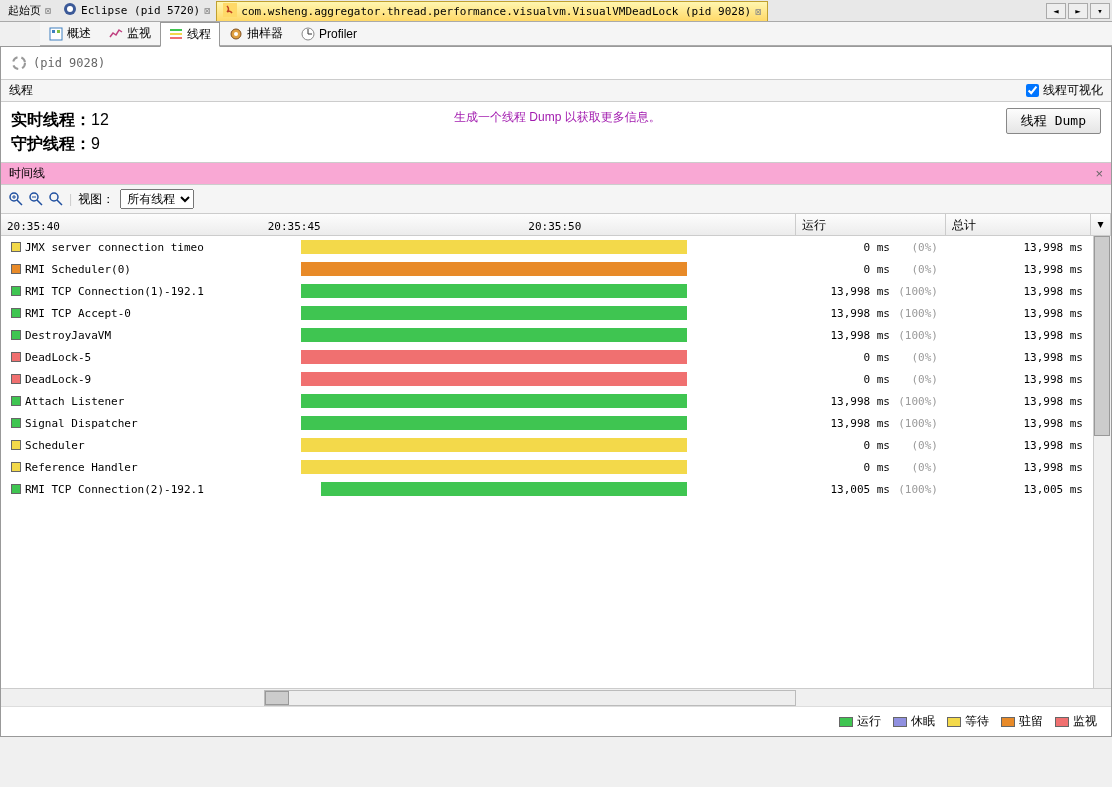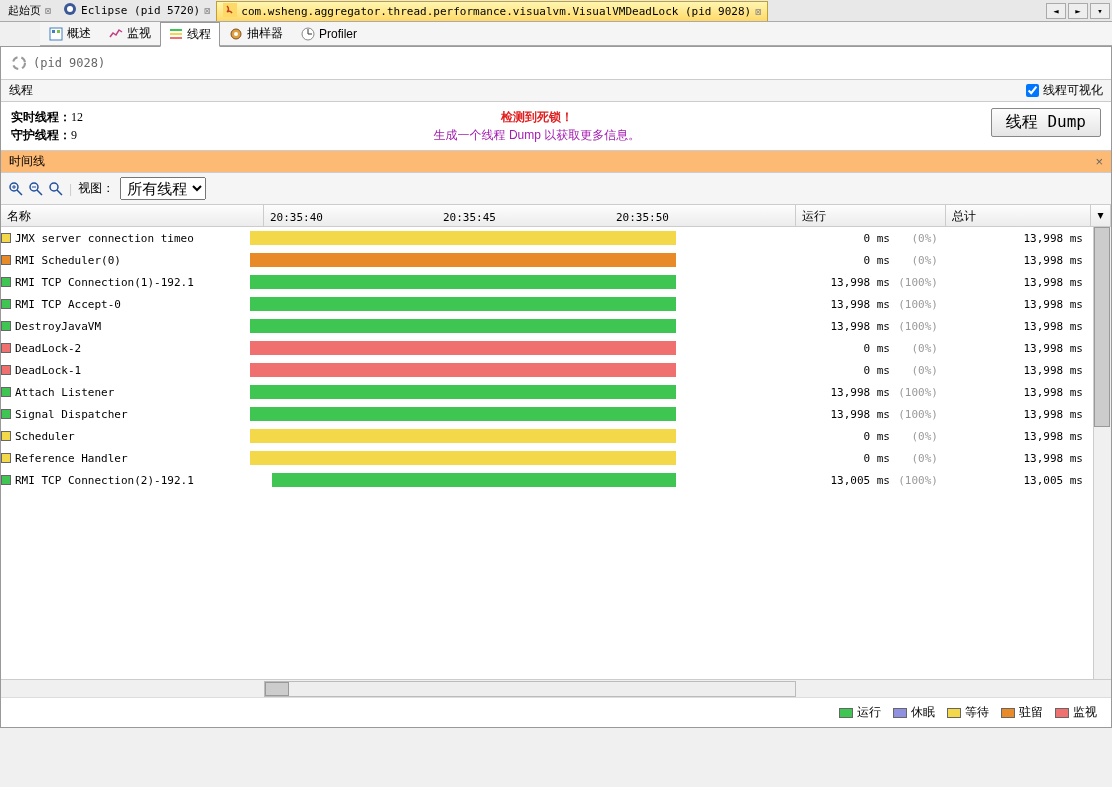--- a/index.html
+++ b/index.html
@@ -18,46 +18,46 @@
 
 .content { background: #fff; border: 1px solid #999; margin: 0; }
 .title-row { display: flex; align-items: center; gap: 6px; padding: 8px 10px; }
 .title-process { font-weight: bold; font-size: 14px; font-family: "DejaVu Sans Mono", monospace; }
 
 .thread-header { display: flex; align-items: center; padding: 2px 8px; border-top: 1px solid #ccc; border-bottom: 1px solid #ccc; background: #f5f5f5; font-family: "SimSun", sans-serif; }
 .thread-header .spacer { flex: 1; }
 .checkbox-wrap { display: flex; align-items: center; gap: 4px; font-size: 12px; }
 
 .stats-row { display: flex; align-items: flex-start; padding: 6px 10px; }
-.stats-left { font-family: Liberation Serif, serif; font-size: 12px; line-height: 1.5; }
+.stats-left { font-family: Liberation Sans, sans-serif; font-size: 16px; line-height: 1.5; }
 .stats-left b { font-weight: bold; }
 .stats-center { flex: 1; text-align: center; font-family: "SimSun", sans-serif; font-size: 12px; line-height: 1.5; }
 .deadlock-warn { color: #e02020; font-weight: bold; }
 .deadlock-info { color: #a21caf; }
-.dump-btn { padding: 3px 14px; border: 1px solid #888; background: linear-gradient(#fdfdfd, #e5e5e5); border-radius: 2px; cursor: pointer; font-family: "SimSun", monospace; font-size: 16px; }
-
-.timeline-header { display: flex; align-items: center; padding: 2px 8px; border-top: 1px solid #ccc; border-bottom: 1px solid #ccc; background: #fdba74; font-family: Liberation Sans, sans-serif; }
+.dump-btn { padding: 3px 14px; border: 1px solid #888; background: linear-gradient(#fdfdfd, #e5e5e5); border-radius: 2px; cursor: pointer; font-family: "SimSun", monospace; font-size: 13px; }
+
+.timeline-header { display: flex; align-items: center; padding: 2px 8px; border-top: 1px solid #ccc; border-bottom: 1px solid #ccc; background: #f9a8d4; font-family: Liberation Sans, sans-serif; }
 .timeline-header .close-x { margin-left: auto; color: #666; cursor: pointer; font-size: 13px; }
 
 .toolbar { display: flex; align-items: center; gap: 6px; padding: 4px 8px; background: #f5f5f5; border-bottom: 1px solid #ccc; font-family: "SimSun", sans-serif; }
 .zoom-icon { width: 14px; height: 14px; cursor: pointer; color: #2050a0; }
-.view-select { font-family: "SimSun", sans-serif; font-size: 15px; padding: 1px 2px; }
+.view-select { font-family: "SimSun", sans-serif; font-size: 12px; padding: 1px 2px; }
 
 .table-head { display: flex; border-bottom: 1px solid #ccc; background: linear-gradient(#fdfdfd, #ececec); height: 22px; font-family: "SimSun", sans-serif; }
 .th { padding: 3px 6px; border-right: 1px solid #ccc; font-size: 12px; }
 .th-name { width: 263px; }
 .th-timeline { flex: 1; display: flex; }
 .th-time-tick { flex: 1; text-align: left; font-family: monospace; font-size: 11px; padding-top: 3px; }
 .th-run { width: 150px; }
 .th-total { width: 145px; }
 .th-more { width: 20px; text-align: center; cursor: pointer; }
 
 .table-body { background: #fff; height: 452px; position: relative; }
 .row { display: flex; height: 22px; align-items: center; }
-.cell-name { width: 249px; padding-left: 0; display: flex; align-items: center; gap: 4px; font-family: monospace; font-size: 11px; overflow: hidden; white-space: nowrap; }
+.cell-name { width: 300px; padding-left: 10px; display: flex; align-items: center; gap: 4px; font-family: monospace; font-size: 11px; overflow: hidden; white-space: nowrap; }
 .state-dot { width: 10px; height: 10px; border: 1px solid #666; flex-shrink: 0; }
 .cell-bar { flex: 1; padding: 0; position: relative; height: 18px; }
 .bar { position: absolute; top: 2px; height: 14px; }
 .cell-run { width: 150px; text-align: right; padding-right: 8px; font-family: monospace; font-size: 11px; white-space: nowrap; }
 .cell-run .pct { color: #999; margin-left: 6px; display: inline-block; width: 42px; }
 .cell-total { width: 145px; text-align: right; padding-right: 8px; font-family: monospace; font-size: 11px; }
 .cell-scroll { width: 20px; }
 
 .c-green { background: #3fc551; }
 .c-yellow { background: #f3d94a; }
@@ -165,21 +165,20 @@
       <span>线程可视化</span>
     </label>
   </div>
 
   <div class="stats-row">
     <div class="stats-left">
       <div><b>实时线程：</b><span>12</span></div>
       <div><b>守护线程：</b><span>9</span></div>
     </div>
     <div class="stats-center">
-      <div class="deadlock-warn">检测到死锁！</div>
       <div class="deadlock-info">生成一个线程 Dump 以获取更多信息。</div>
     </div>
     <button class="dump-btn">线程 Dump</button>
   </div>
 
   <div class="timeline-header">
     <span>时间线</span>
     <span class="close-x">×</span>
   </div>
 
@@ -200,21 +199,20 @@
         <line x1="8" y1="8" x2="13" y2="13" stroke="currentColor" stroke-width="1.5"></line>
       </svg>
     <span style="color:#ccc">|</span>
     <span>视图：</span>
     <select class="view-select">
       <option>所有线程</option>
     </select>
   </div>
 
   <div class="table-head">
-    <div class="th th-name">名称</div>
     <div class="th th-timeline">
       <div class="th-time-tick">20:35:40</div>
       <div class="th-time-tick">20:35:45</div>
       <div class="th-time-tick">20:35:50</div>
     </div>
     <div class="th th-run">运行</div>
     <div class="th th-total">总计</div>
     <div class="th th-more">▾</div>
   </div>
 
@@ -275,33 +273,33 @@
     <div class="cell-bar">
       <div class="bar c-green" style="left:0%;width:78%"></div>
     </div>
     <div class="cell-run">13,998 ms<span class="pct">(100%)</span></div>
     <div class="cell-total">13,998 ms</div>
     <div class="cell-scroll"></div>
   </div>
       <div class="row">
     <div class="cell-name">
       <span class="state-dot c-red"></span>
-      <span>DeadLock-2</span>
+      <span>DeadLock-5</span>
     </div>
     <div class="cell-bar">
       <div class="bar c-red" style="left:0%;width:78%"></div>
     </div>
     <div class="cell-run">0 ms<span class="pct">(0%)</span></div>
     <div class="cell-total">13,998 ms</div>
     <div class="cell-scroll"></div>
   </div>
       <div class="row">
     <div class="cell-name">
       <span class="state-dot c-red"></span>
-      <span>DeadLock-1</span>
+      <span>DeadLock-9</span>
     </div>
     <div class="cell-bar">
       <div class="bar c-red" style="left:0%;width:78%"></div>
     </div>
     <div class="cell-run">0 ms<span class="pct">(0%)</span></div>
     <div class="cell-total">13,998 ms</div>
     <div class="cell-scroll"></div>
   </div>
       <div class="row">
     <div class="cell-name">

